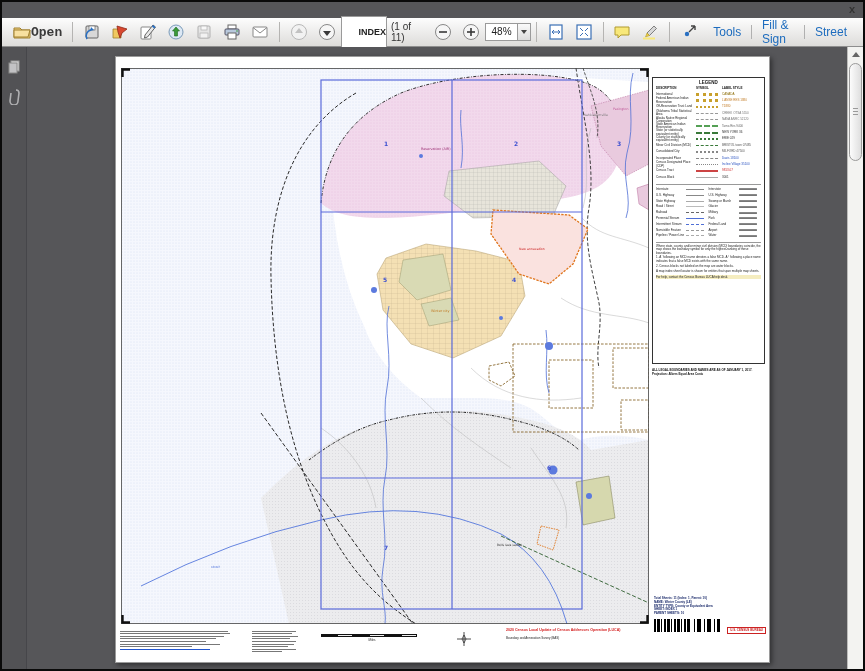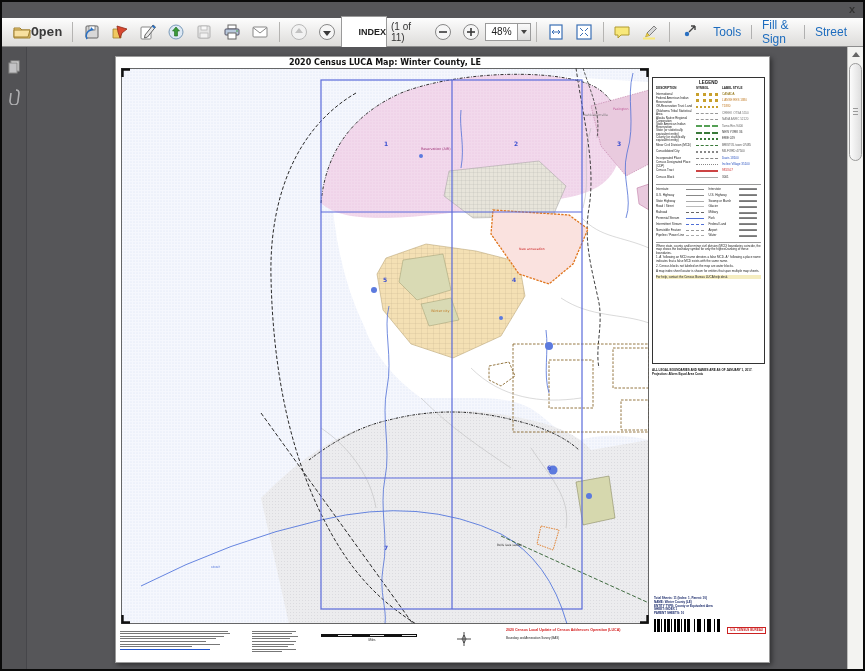--- a/index.html
+++ b/index.html
@@ -221,21 +221,20 @@
       <svg class="sic" width="16" height="16" viewBox="0 0 16 16">
           <rect x="5" y="2" width="8" height="10" fill="#d8d8d8" stroke="#9a9a9a"></rect>
           <rect x="3" y="4" width="8" height="10" fill="#c2c2c4" stroke="#8a8a8a"></rect>
         </svg>
       <svg class="sic" width="16" height="18" viewBox="0 0 16 18">
           <path d="M10 3 a3 3 0 0 1 3 3 l-1 8 a4 4 0 0 1-8 0 l1-8" fill="none" stroke="#b0b0b2" stroke-width="1.6"></path>
         </svg>
     </div>
 
     <div class="page">
-      <div class="page-title">2020 Census LUCA Map: Winter County, LE</div>
 
       <div class="mapwrap">
         <svg width="528" height="556" viewBox="0 0 528 556">
           <defs>
             <pattern id="pdot" width="3" height="3" patternUnits="userSpaceOnUse">
                 <circle cx="1" cy="1" r="0.45" fill="#bcc6e6"></circle>
               </pattern>
             <pattern id="pinkdot" width="3" height="3" patternUnits="userSpaceOnUse">
                 <circle cx="1" cy="1" r="0.5" fill="#d9a0cc"></circle>
               </pattern>

